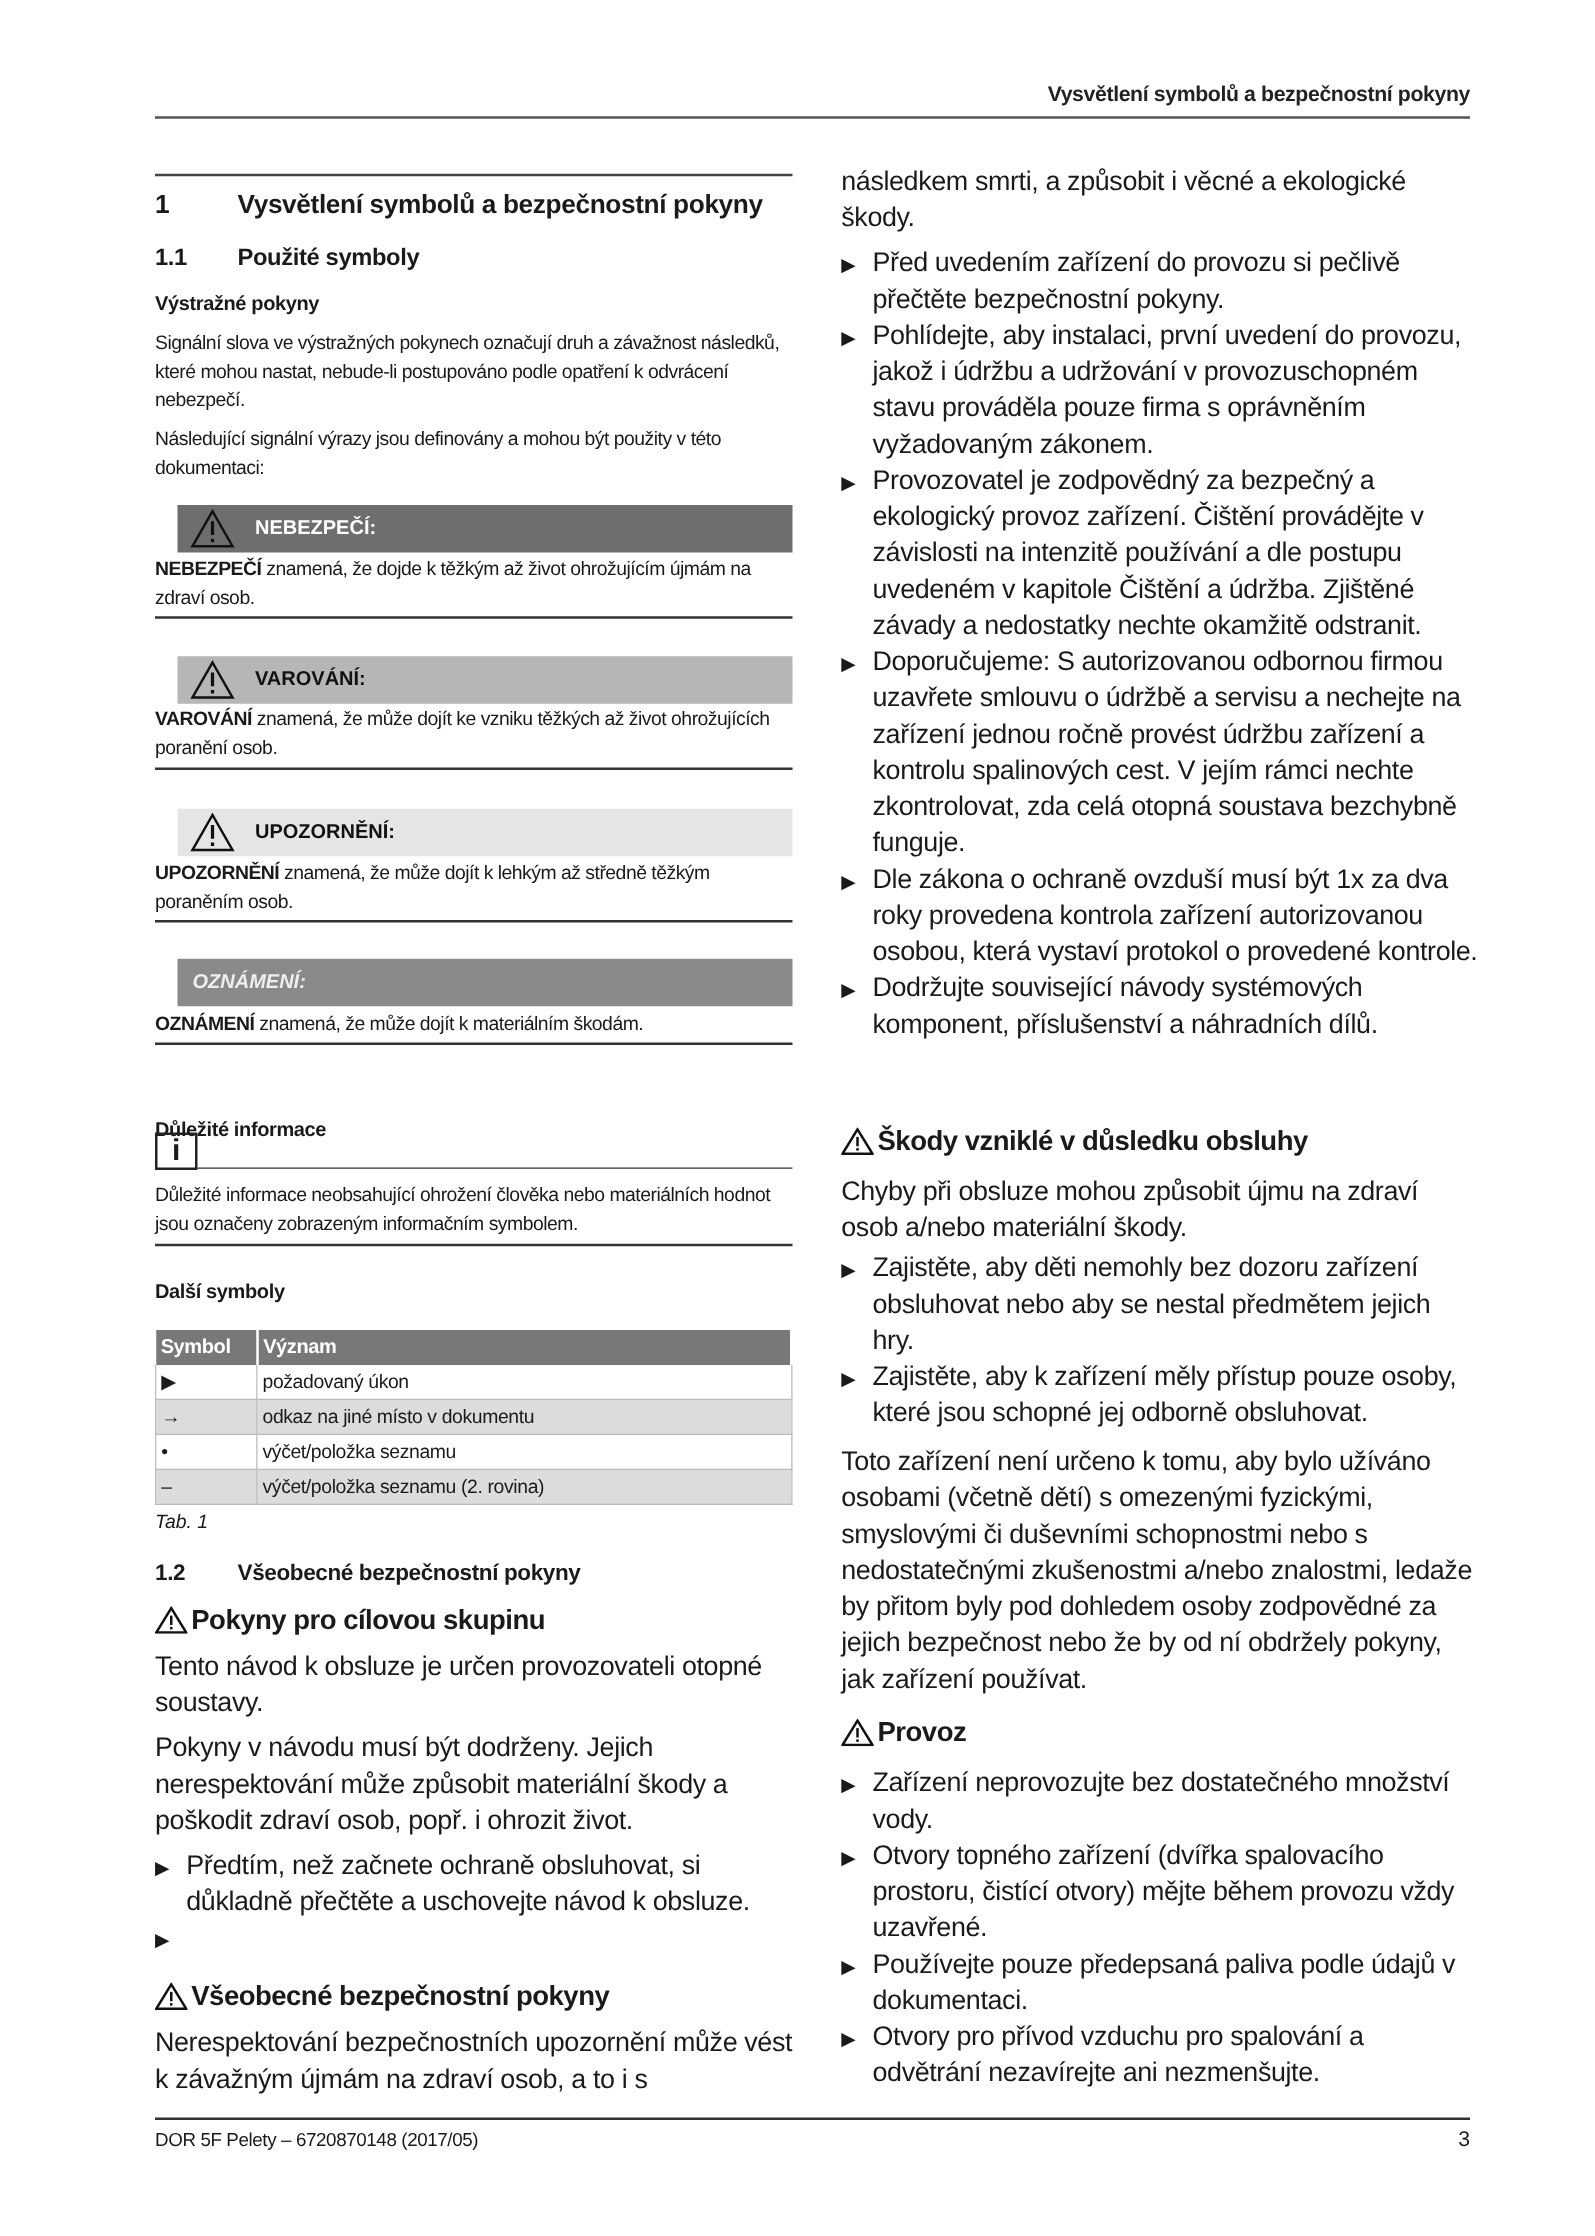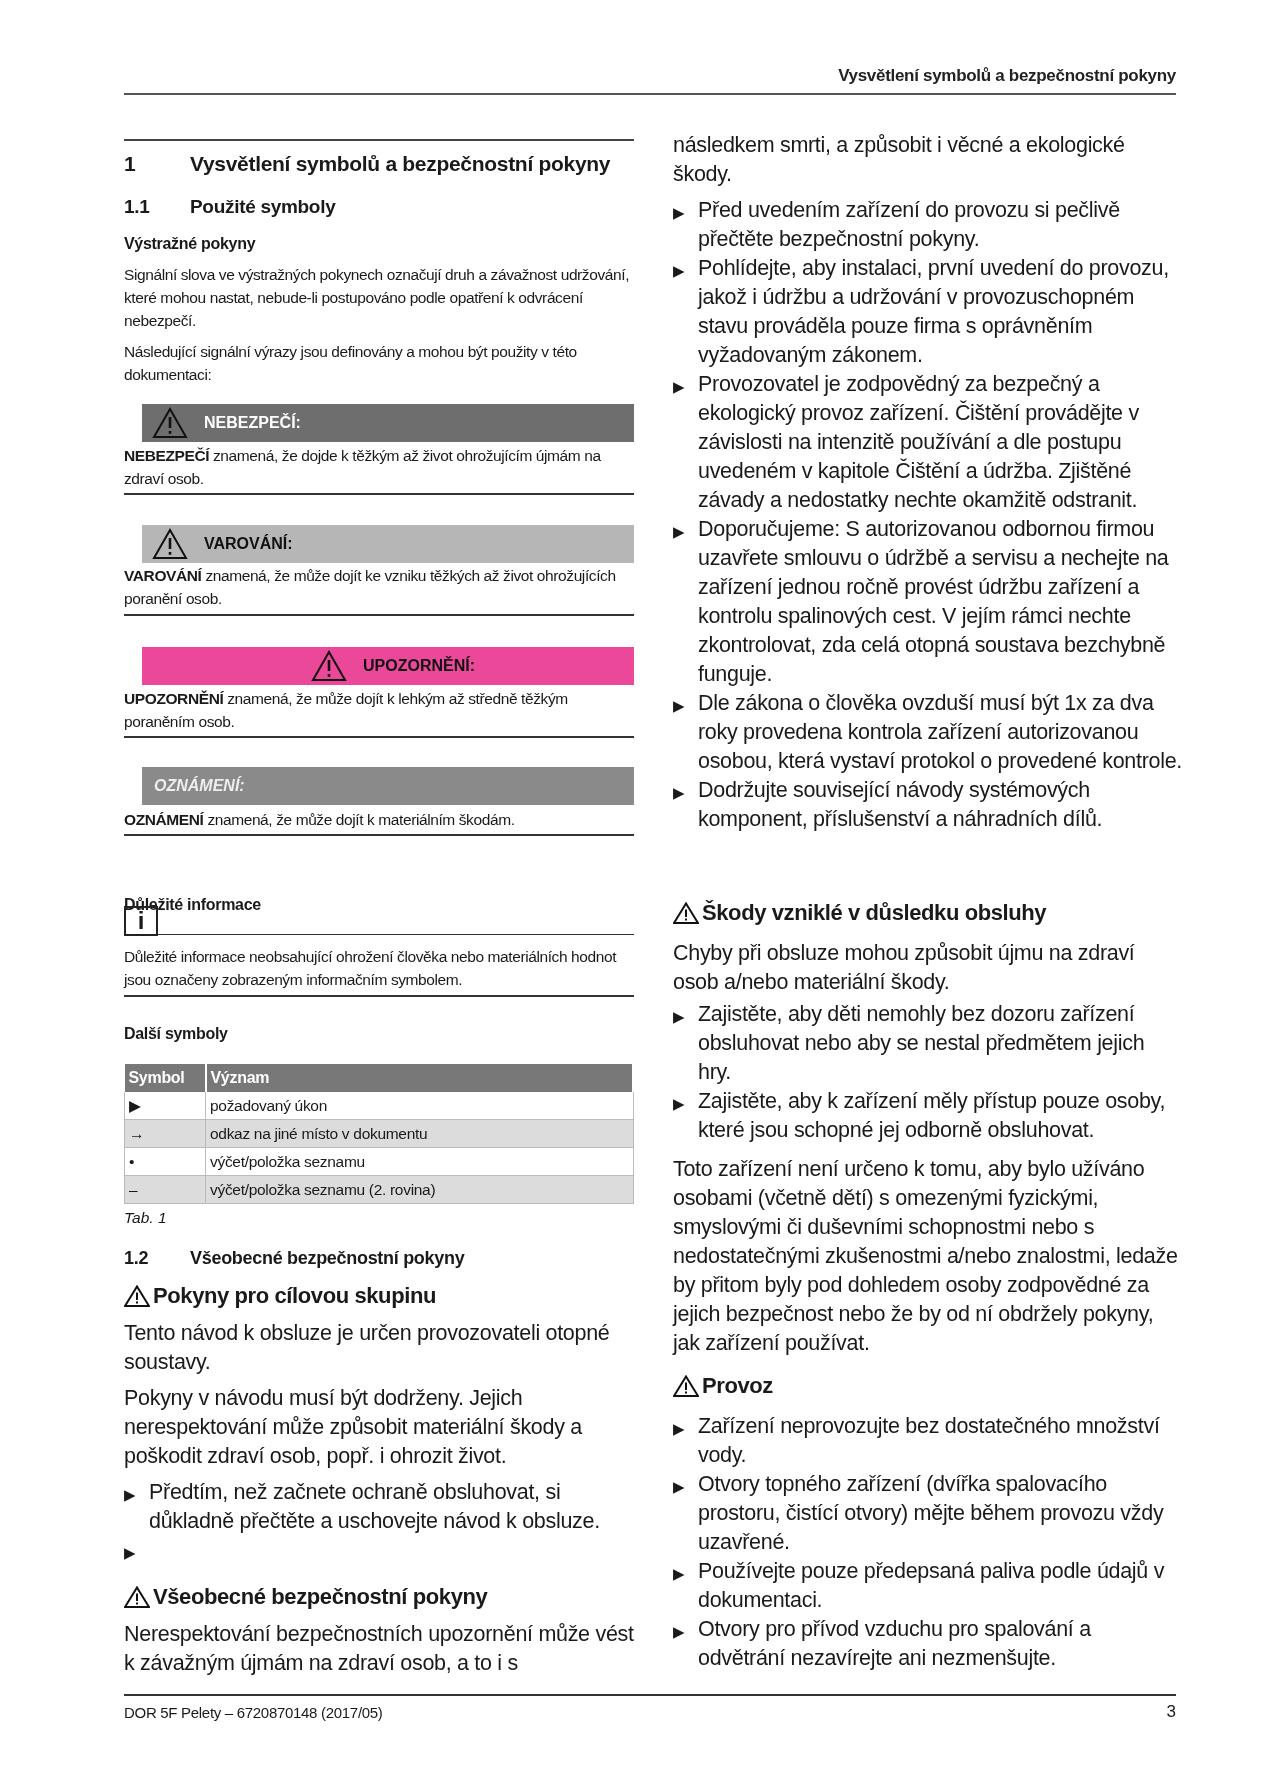--- a/index.html
+++ b/index.html
@@ -16,21 +16,21 @@
   .rule-thin { height:1.5px; background:#333; }
   .h1 { font-size:21px; font-weight:bold; display:flex; letter-spacing:-0.3px; }
   .h1 .num { width:66px; }
   .h2 { font-size:19px; font-weight:bold; display:flex; letter-spacing:-0.3px; }
   .h2 .num { width:66px; }
   .h3 { font-size:16px; font-weight:bold; letter-spacing:-0.3px; }
   .small { font-size:15.5px; line-height:23px; letter-spacing:-0.4px; }
   .banner { height:38px; display:flex; align-items:center; font-size:16px; font-weight:bold;margin-left:18px; }
   .banner.dark { background:#6e6e6e; color:#fff; }
   .banner.mid { background:#b6b6b6; color:#111; }
-  .banner.light { background:#ec4899; color:#111;justify-content:center; }
+  .banner.light { background:#e5e5e5; color:#111; }
   .banner.notice { background:#8a8a8a; color:#eee; font-style:italic; padding-left:12px; }
   .banner .tri { width:36px; height:32px; margin:0 16px 0 10px; }
   .big { font-size:21.5px; line-height:29px; letter-spacing:-0.3px; }
   .bullet { display:flex; }
   .bullet .mk { width:25px; flex:none; font-size:15px; padding-top:2px; }
   .sec-title { font-size:22px; font-weight:bold; display:flex; align-items:center; letter-spacing:-0.4px; }
   .sec-title svg { width:26px; height:22px; margin-right:3px; }
   table.sym { border-collapse:collapse; width:100%; font-size:15.5px; letter-spacing:-0.3px; }
   table.sym th { background:#787878; color:#fff; text-align:left; padding:2px 4px; font-size:16px; height:24px; border-right:2px solid #fff; }
   table.sym td { padding:1px 4px; height:25px; border-bottom:1px solid #bbb; border-right:1px solid #bbb; }
@@ -55,21 +55,21 @@
     <div class="abs rule" style="top:139px;"></div>
     <div class="abs h1" style="top:152px;">
       <span class="num">1</span>
       <span>Vysvětlení symbolů a bezpečnostní pokyny</span>
     </div>
     <div class="abs h2" style="top:196px;">
       <span class="num">1.1</span>
       <span>Použité symboly</span>
     </div>
     <div class="abs h3" style="top:235px;">Výstražné pokyny</div>
-    <div class="abs small" style="top:263px;">Signální slova ve výstražných pokynech označují druh a závažnost udržování, které mohou nastat, nebude-li postupováno podle opatření k odvrácení nebezpečí.</div>
+    <div class="abs small" style="top:263px;">Signální slova ve výstražných pokynech označují druh a závažnost následků, které mohou nastat, nebude-li postupováno podle opatření k odvrácení nebezpečí.</div>
     <div class="abs small" style="top:340px;">Následující signální výrazy jsou definovány a mohou být použity v této dokumentaci:</div>
 
     <div class="abs banner dark" style="top:404px;">
       <svg class="tri" viewBox="0 0 36 32">
           <path d="M18 2 L34 30 L2 30 Z" fill="none" stroke="#111" stroke-width="2"></path>
           <rect x="16.7" y="10" width="2.6" height="11" fill="#111"></rect>
           <rect x="16.7" y="24" width="2.6" height="2.8" fill="#111"></rect>
         </svg>
       <span>NEBEZPEČÍ:</span>
     </div>
@@ -194,21 +194,21 @@
       <div class="bullet">
           <span class="mk">▶</span>
           <span>Provozovatel je zodpovědný za bezpečný a ekologický provoz zařízení. Čištění provádějte v závislosti na intenzitě používání a dle postupu uvedeném v kapitole Čištění a údržba. Zjištěné závady a nedostatky nechte okamžitě odstranit.</span>
         </div>
       <div class="bullet">
           <span class="mk">▶</span>
           <span>Doporučujeme: S autorizovanou odbornou firmou uzavřete smlouvu o údržbě a servisu a nechejte na zařízení jednou ročně provést údržbu zařízení a kontrolu spalinových cest. V jejím rámci nechte zkontrolovat, zda celá otopná soustava bezchybně funguje.</span>
         </div>
       <div class="bullet">
           <span class="mk">▶</span>
-          <span>Dle zákona o člověka ovzduší musí být 1x za dva roky provedena kontrola zařízení autorizovanou osobou, která vystaví protokol o provedené kontrole.</span>
+          <span>Dle zákona o ochraně ovzduší musí být 1x za dva roky provedena kontrola zařízení autorizovanou osobou, která vystaví protokol o provedené kontrole.</span>
         </div>
       <div class="bullet">
           <span class="mk">▶</span>
           <span>Dodržujte související návody systémových komponent, příslušenství a náhradních dílů.</span>
         </div>
     </div>
 
     <div class="abs sec-title" style="top:900px;">
       <svg viewBox="0 0 26 22">
           <path d="M13 1.5 L25 21 L1 21 Z" fill="none" stroke="#111" stroke-width="2"></path>

